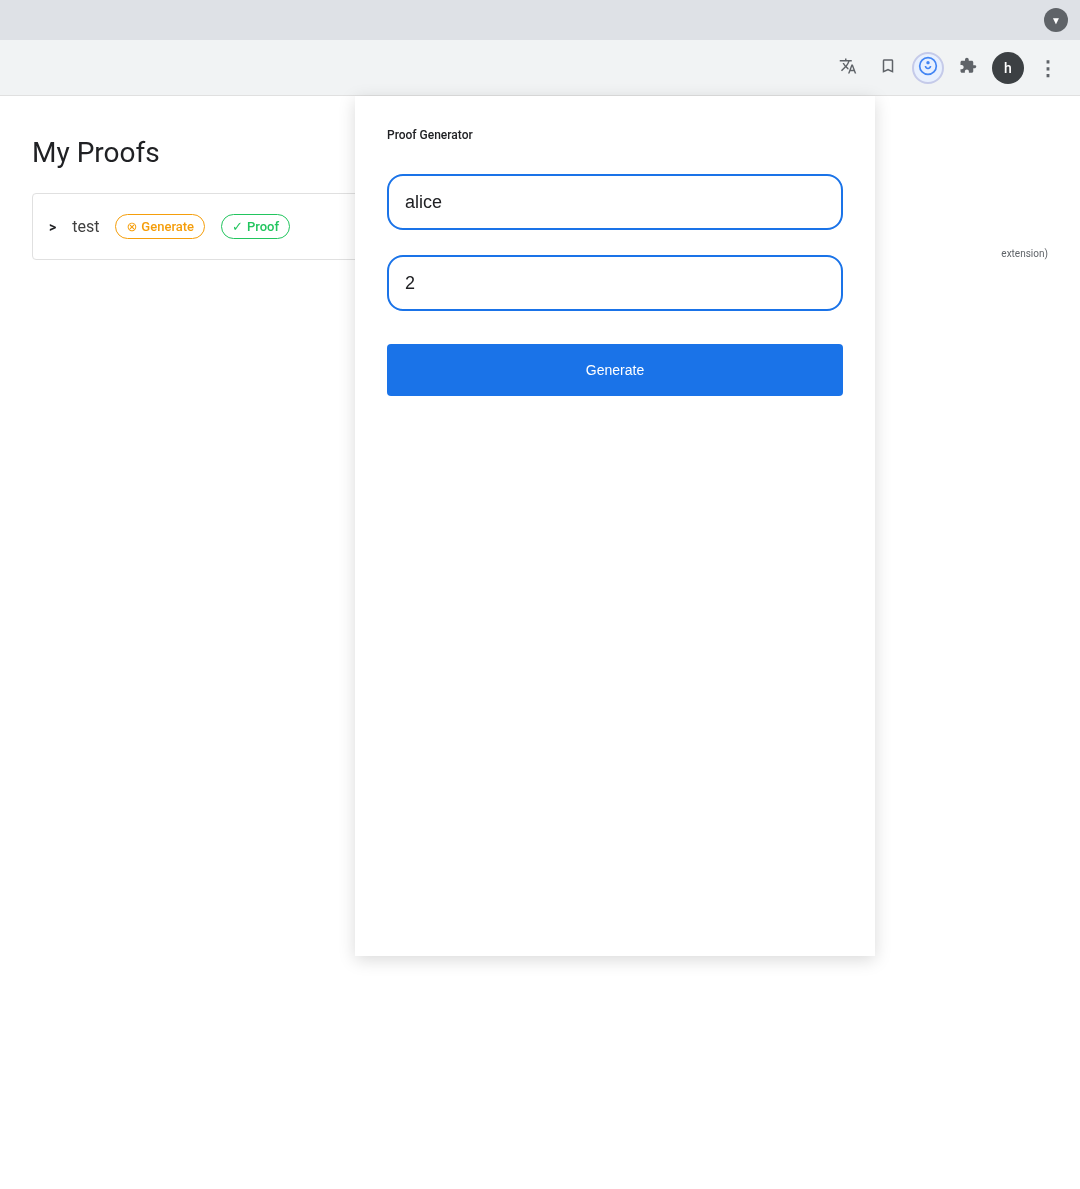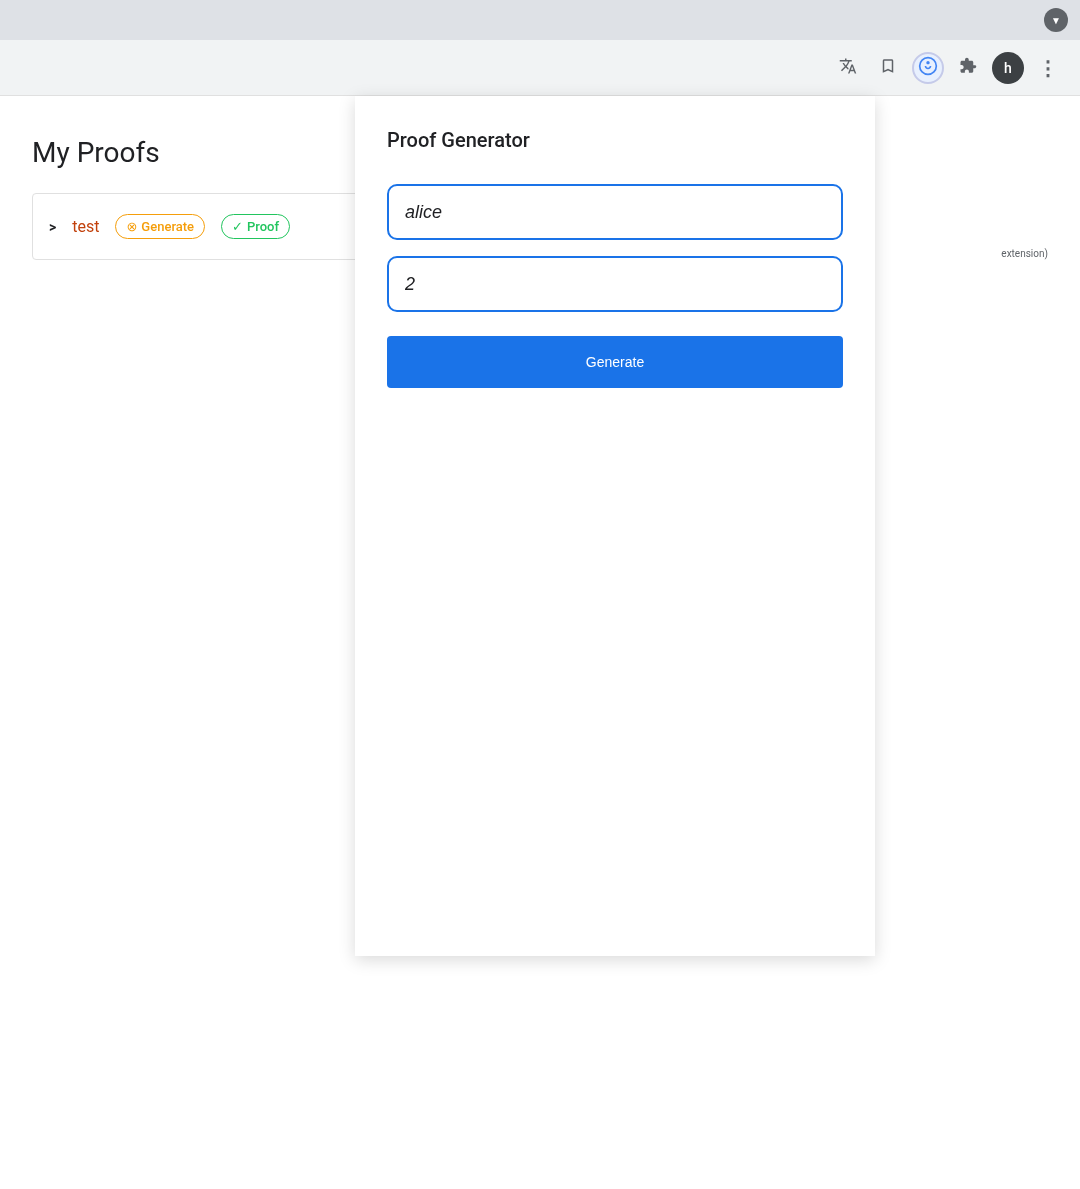--- a/index.html
+++ b/index.html
@@ -121,21 +121,21 @@
 
     .chevron-icon {
       color: #202124;
       font-size: 14px;
       font-weight: bold;
       cursor: pointer;
     }
 
     .proof-name {
       font-size: 16px;
-      color: #c2410c;
+      color: #404040;
     }
 
     .badge {
       display: flex;
       align-items: center;
       gap: 4px;
       padding: 4px 10px;
       border-radius: 16px;
       font-size: 13px;
       font-weight: 500;
@@ -163,37 +163,36 @@
       left: 355px;
       width: 520px;
       background: white;
       box-shadow: 0 4px 16px rgba(0,0,0,0.15);
       z-index: 20;
       padding: 32px 32px 40px 32px;
       min-height: 860px;
     }
 
     .popup-header {
-      font-size: 20px;
+      font-size: 12px;
       font-weight: 500;
       color: #202124;
       margin-bottom: 32px;
     }
 
     .popup-input {
       width: 100%;
       height: 56px;
       border: 2px solid #1a73e8;
-      border-radius: 10px;
+      border-radius: 16px;
       padding: 0 16px;
       font-size: 18px;
       color: #202124;
       outline: none;
-      margin-bottom: 16px;
-      font-style: italic;
+      margin-bottom: 25px;
     }
 
     .generate-btn {
       width: 100%;
       height: 52px;
       background: #1a73e8;
       color: white;
       border: none;
       border-radius: 4px;
       font-size: 14px;

